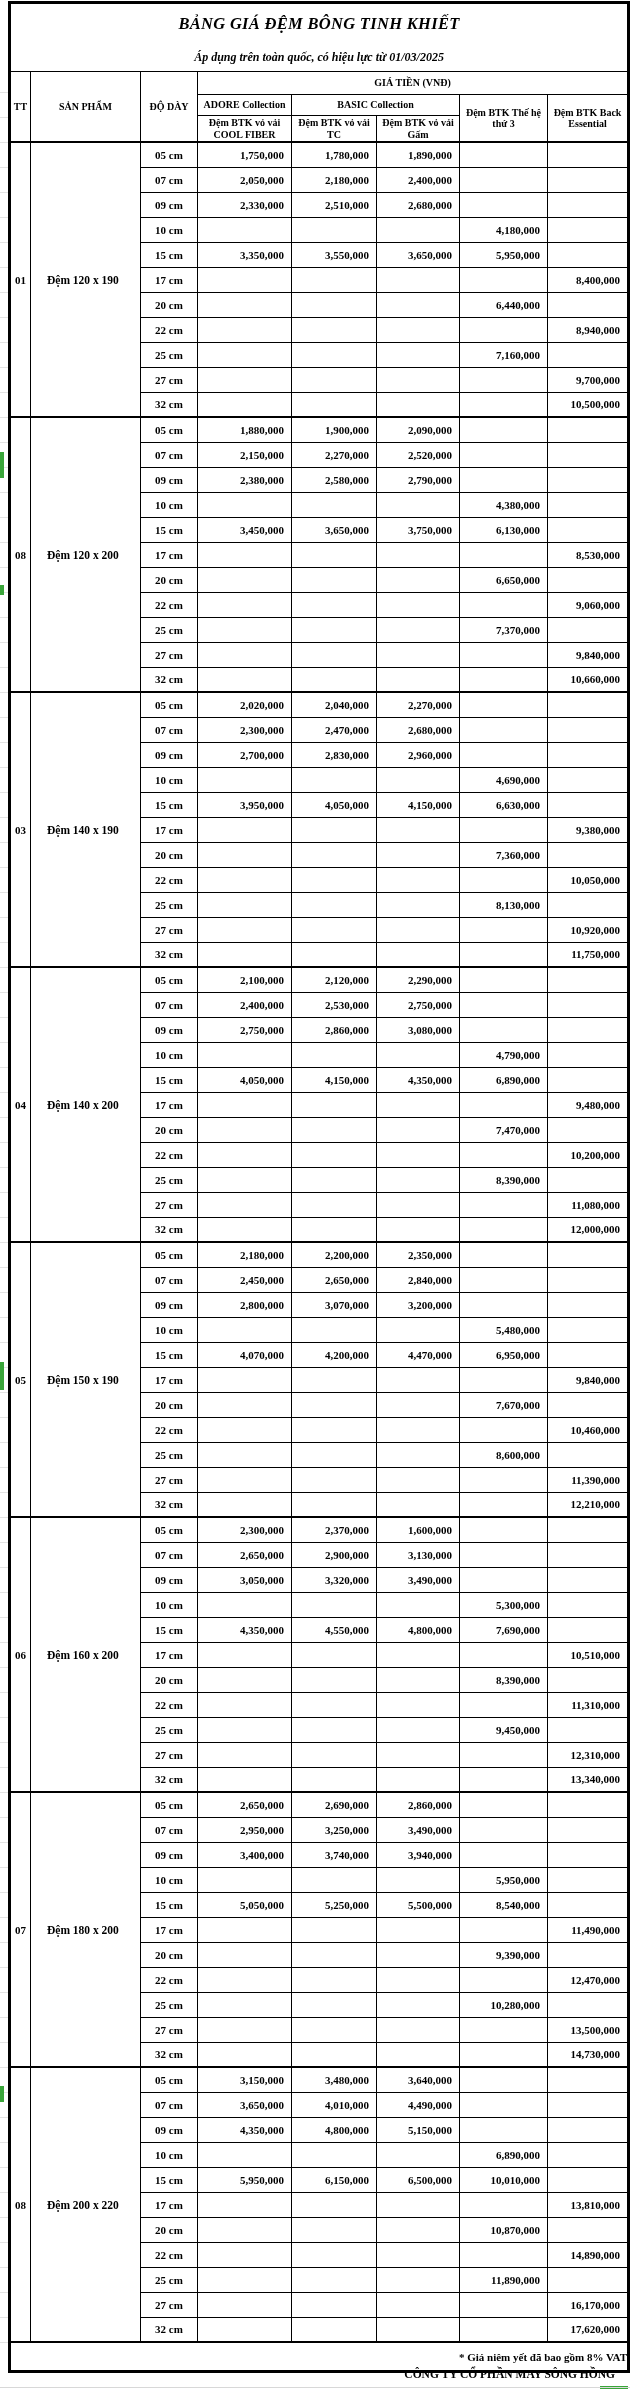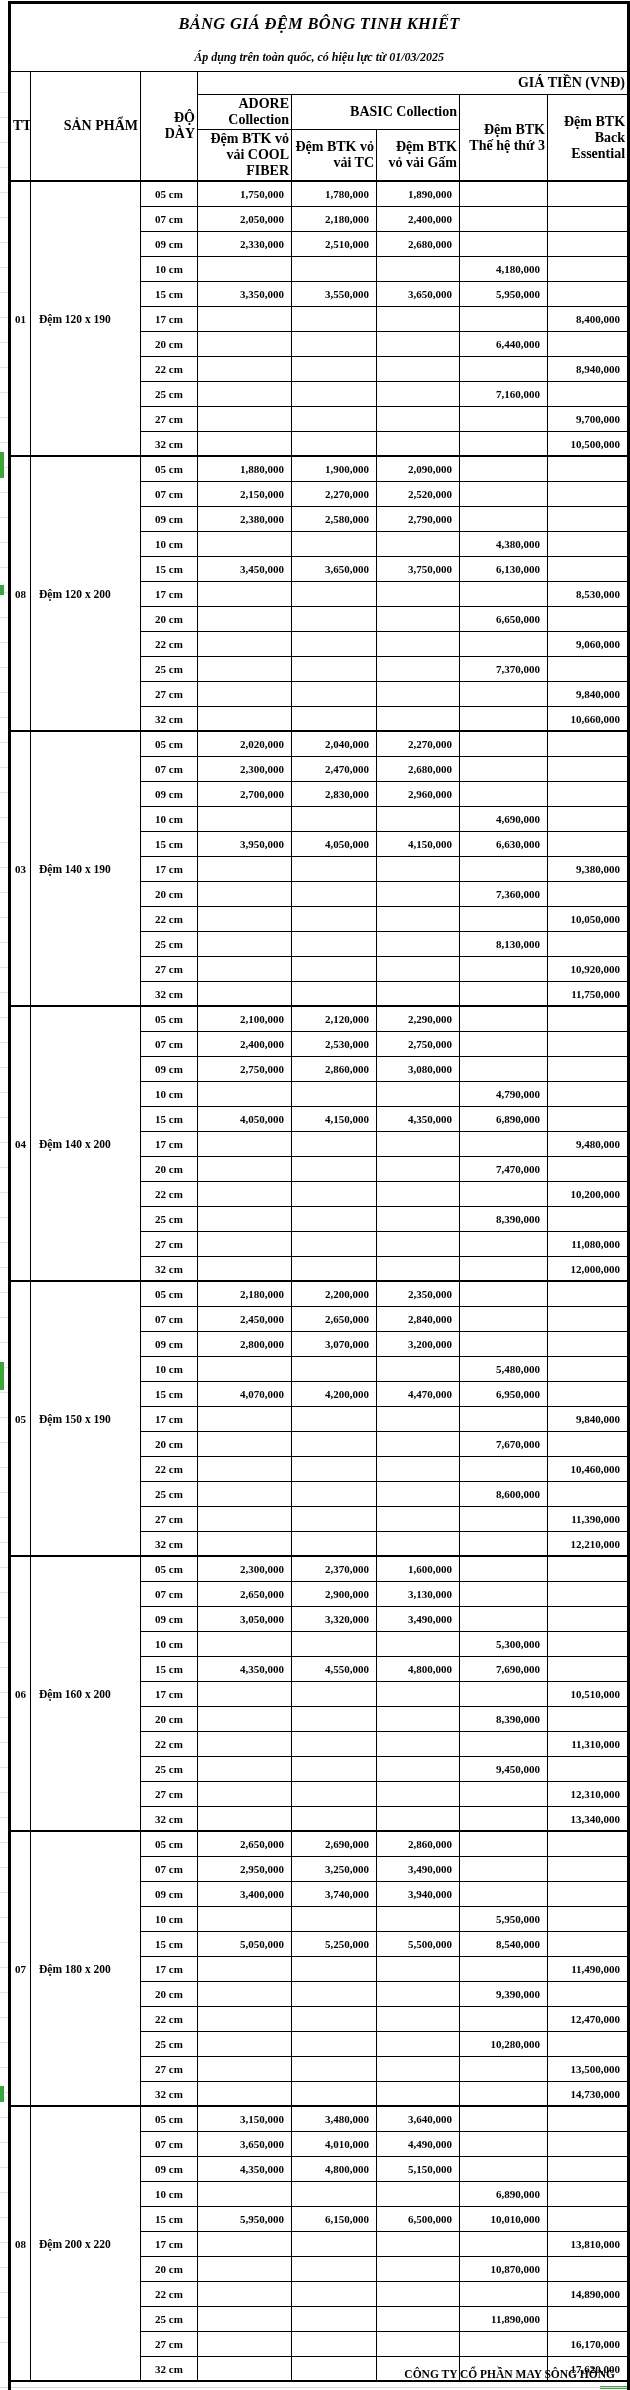--- a/index.html
+++ b/index.html
@@ -26,31 +26,31 @@
 
   .title-cell{
     border-bottom:0;height:40px;text-align:center;vertical-align:middle;
     font-size:16.5px;letter-spacing:.3px;white-space:nowrap;font-style:italic;
   }
   .subtitle-cell{
     border-top:0;border-bottom:1.5px solid #000;height:27px;text-align:center;vertical-align:middle;
     font-style:italic;font-size:12px;white-space:nowrap;margin-top:32px;
   }
   .hcell{
-    text-align:right;vertical-align:middle;font-size:14px;line-height:1.15;
+    text-align:center;vertical-align:middle;font-size:10px;line-height:1.15;
     white-space:normal;padding:1px 2px;font-family:Liberation Serif, serif;
   }
   tr.h1{height:23px}
   tr.h2{height:21px}
   tr.h3{height:25px}
 
   tr.data-row{height:25px}
   tr.sec-start td{border-top:2px solid #000;}
   td.tt{ text-align:center;vertical-align:middle;font-size:11px;margin-left:28px;}
-  td.prod{text-align:left;vertical-align:middle;font-size:11.5px;padding-left:8px;white-space:nowrap;}
+  td.prod{text-align:left;vertical-align:middle;font-size:11.5px;padding-left:16px;white-space:nowrap;}
   td.cm{ text-align:center;vertical-align:middle;font-size:11px;white-space:nowrap;}
   td.num{text-align:right;vertical-align:middle;font-size:11px;padding-right:7px;white-space:nowrap;}
 
   tfoot td.footnote{
     height:27px;text-align:right;vertical-align:middle;font-size:11px;padding-left:5px;
     border-top:2px solid #000;white-space:nowrap;
   }
   .company{
     position:absolute;left:8px;top:2362px;width:619px;height:24px;
     text-align:right;padding-right:12px;box-sizing:border-box;

